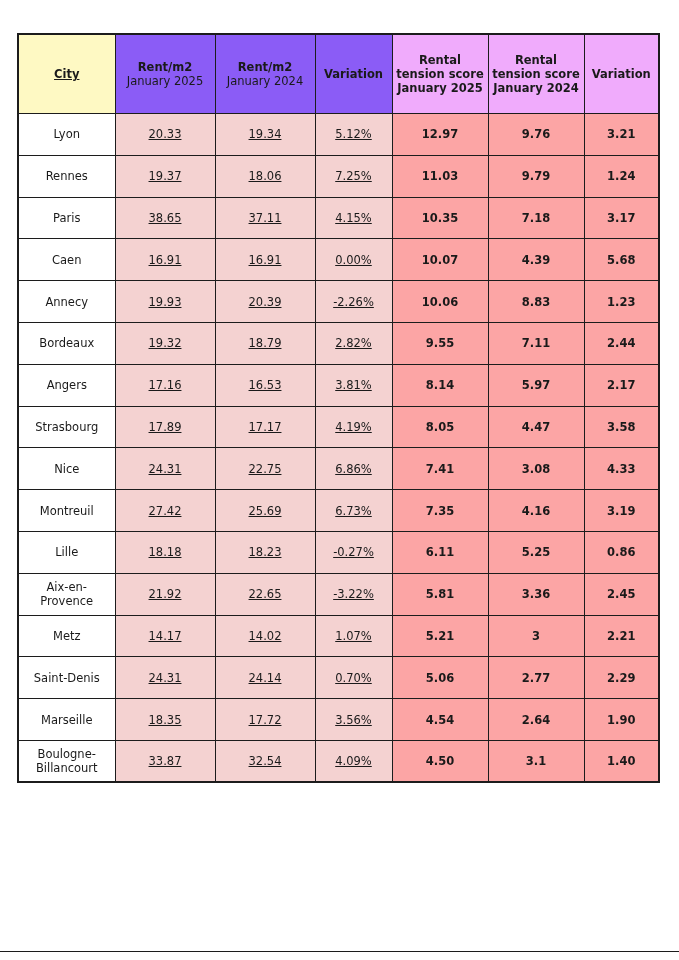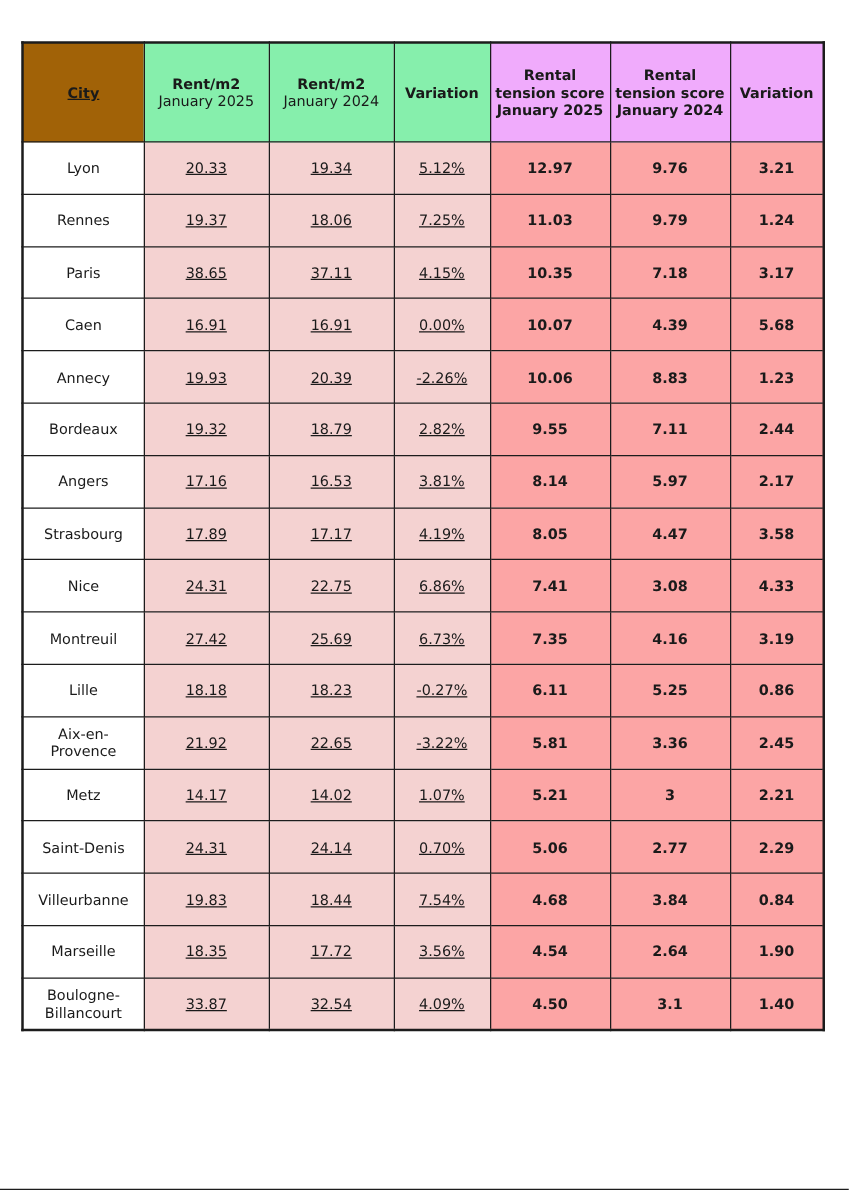--- a/index.html
+++ b/index.html
@@ -50,22 +50,22 @@
   col.c-t25    { width: 96px; }
   col.c-t24    { width: 96px; }
   col.c-var2   { width: 75px; }
 
   
   thead th {
     height: 70px;
     font-size: 11.5px;
     font-weight: bold;
   }
-  th.h-city   { background: #a16207; text-decoration: underline; }
-  th.h-red    { background: #86efac; }
+  th.h-city   { background: #fef9c3; text-decoration: underline; }
+  th.h-red    { background: #8b5cf6; }
   th.h-green  { background: #f0abfc; }
   th .hl1 { display: block; font-weight: bold; }
   th .hl2 { display: block; font-weight: normal; }
   th.h-green .hl2 { font-weight: bold; }
 
   
   tbody tr { height: 41.8px; margin-left: 45px; }
   td { font-size: 11.5px; }
   td.city   { background: #ffffff; }
   td.red    { background: #f4d2d1; text-decoration: underline; }
@@ -246,29 +246,20 @@
           <tr>
             <td class="city">Saint-Denis</td>
             <td class="red">24.31</td>
             <td class="red">24.14</td>
             <td class="red">0.70%</td>
             <td class="green">5.06</td>
             <td class="green">2.77</td>
             <td class="green">2.29</td>
           </tr>
           <tr>
-            <td class="city">Villeurbanne</td>
-            <td class="red">19.83</td>
-            <td class="red">18.44</td>
-            <td class="red">7.54%</td>
-            <td class="green">4.68</td>
-            <td class="green">3.84</td>
-            <td class="green">0.84</td>
-          </tr>
-          <tr>
             <td class="city">Marseille</td>
             <td class="red">18.35</td>
             <td class="red">17.72</td>
             <td class="red">3.56%</td>
             <td class="green">4.54</td>
             <td class="green">2.64</td>
             <td class="green">1.90</td>
           </tr>
           <tr>
             <td class="city">Boulogne-Billancourt</td>

